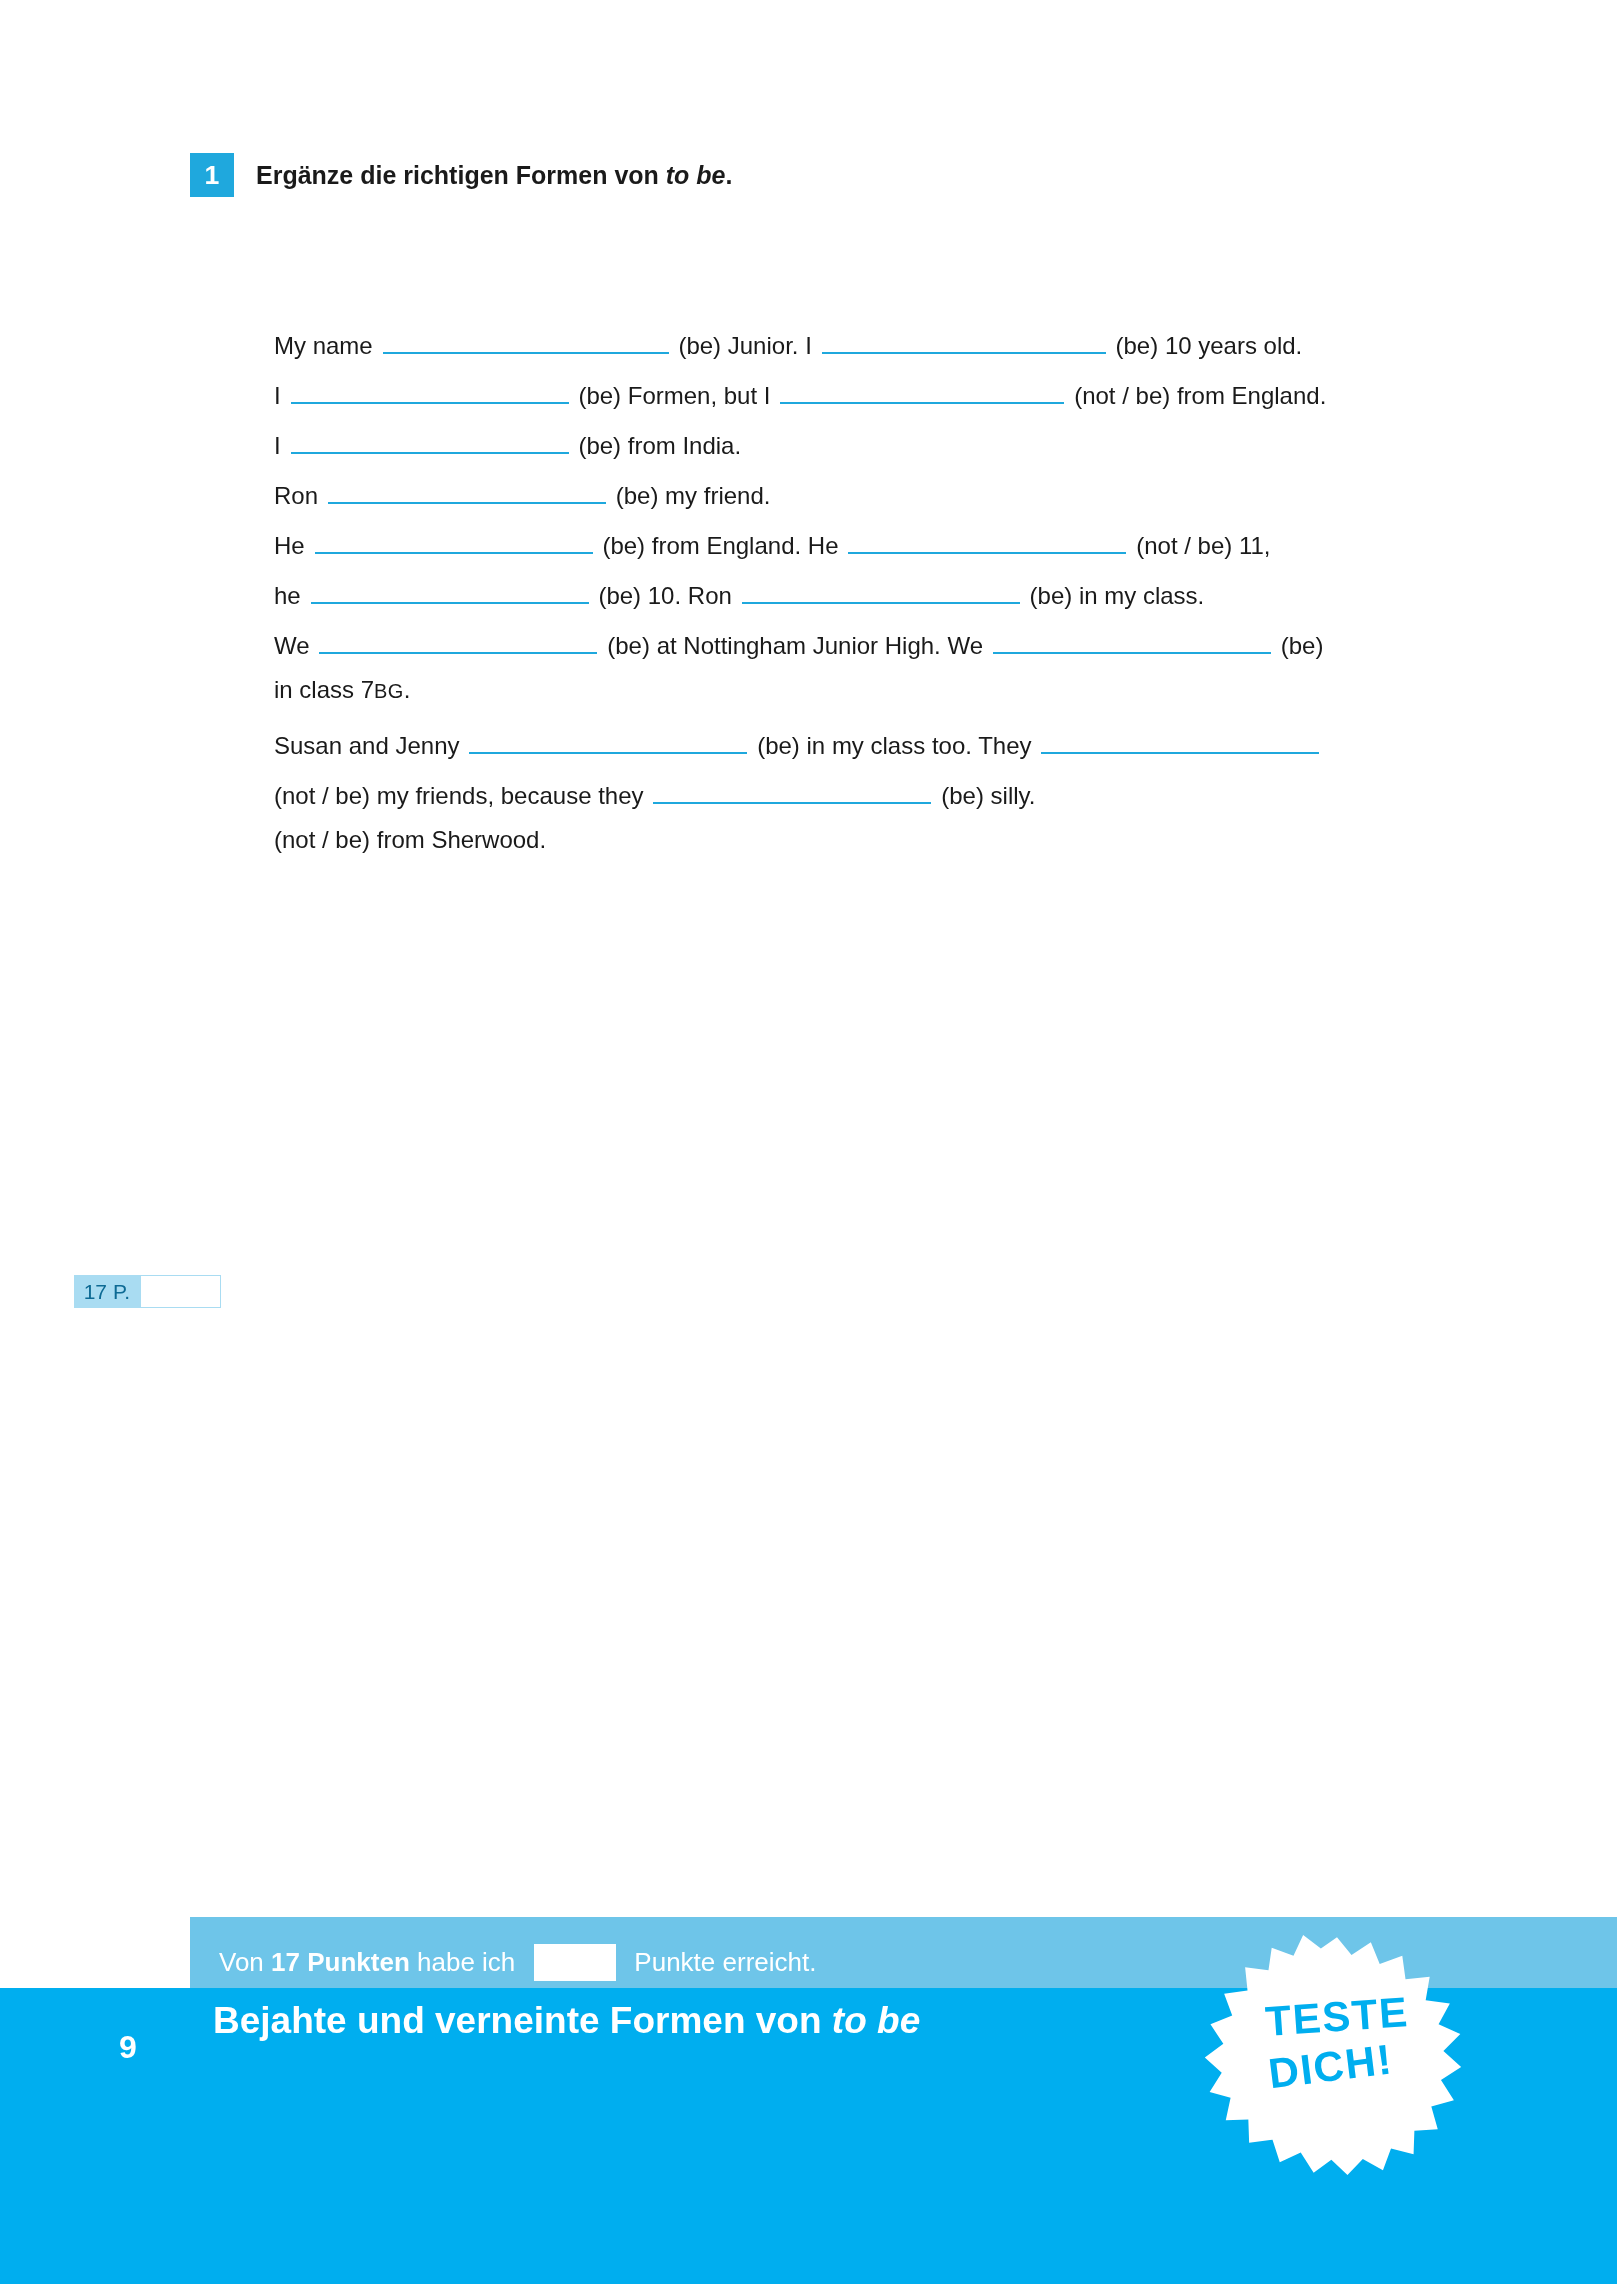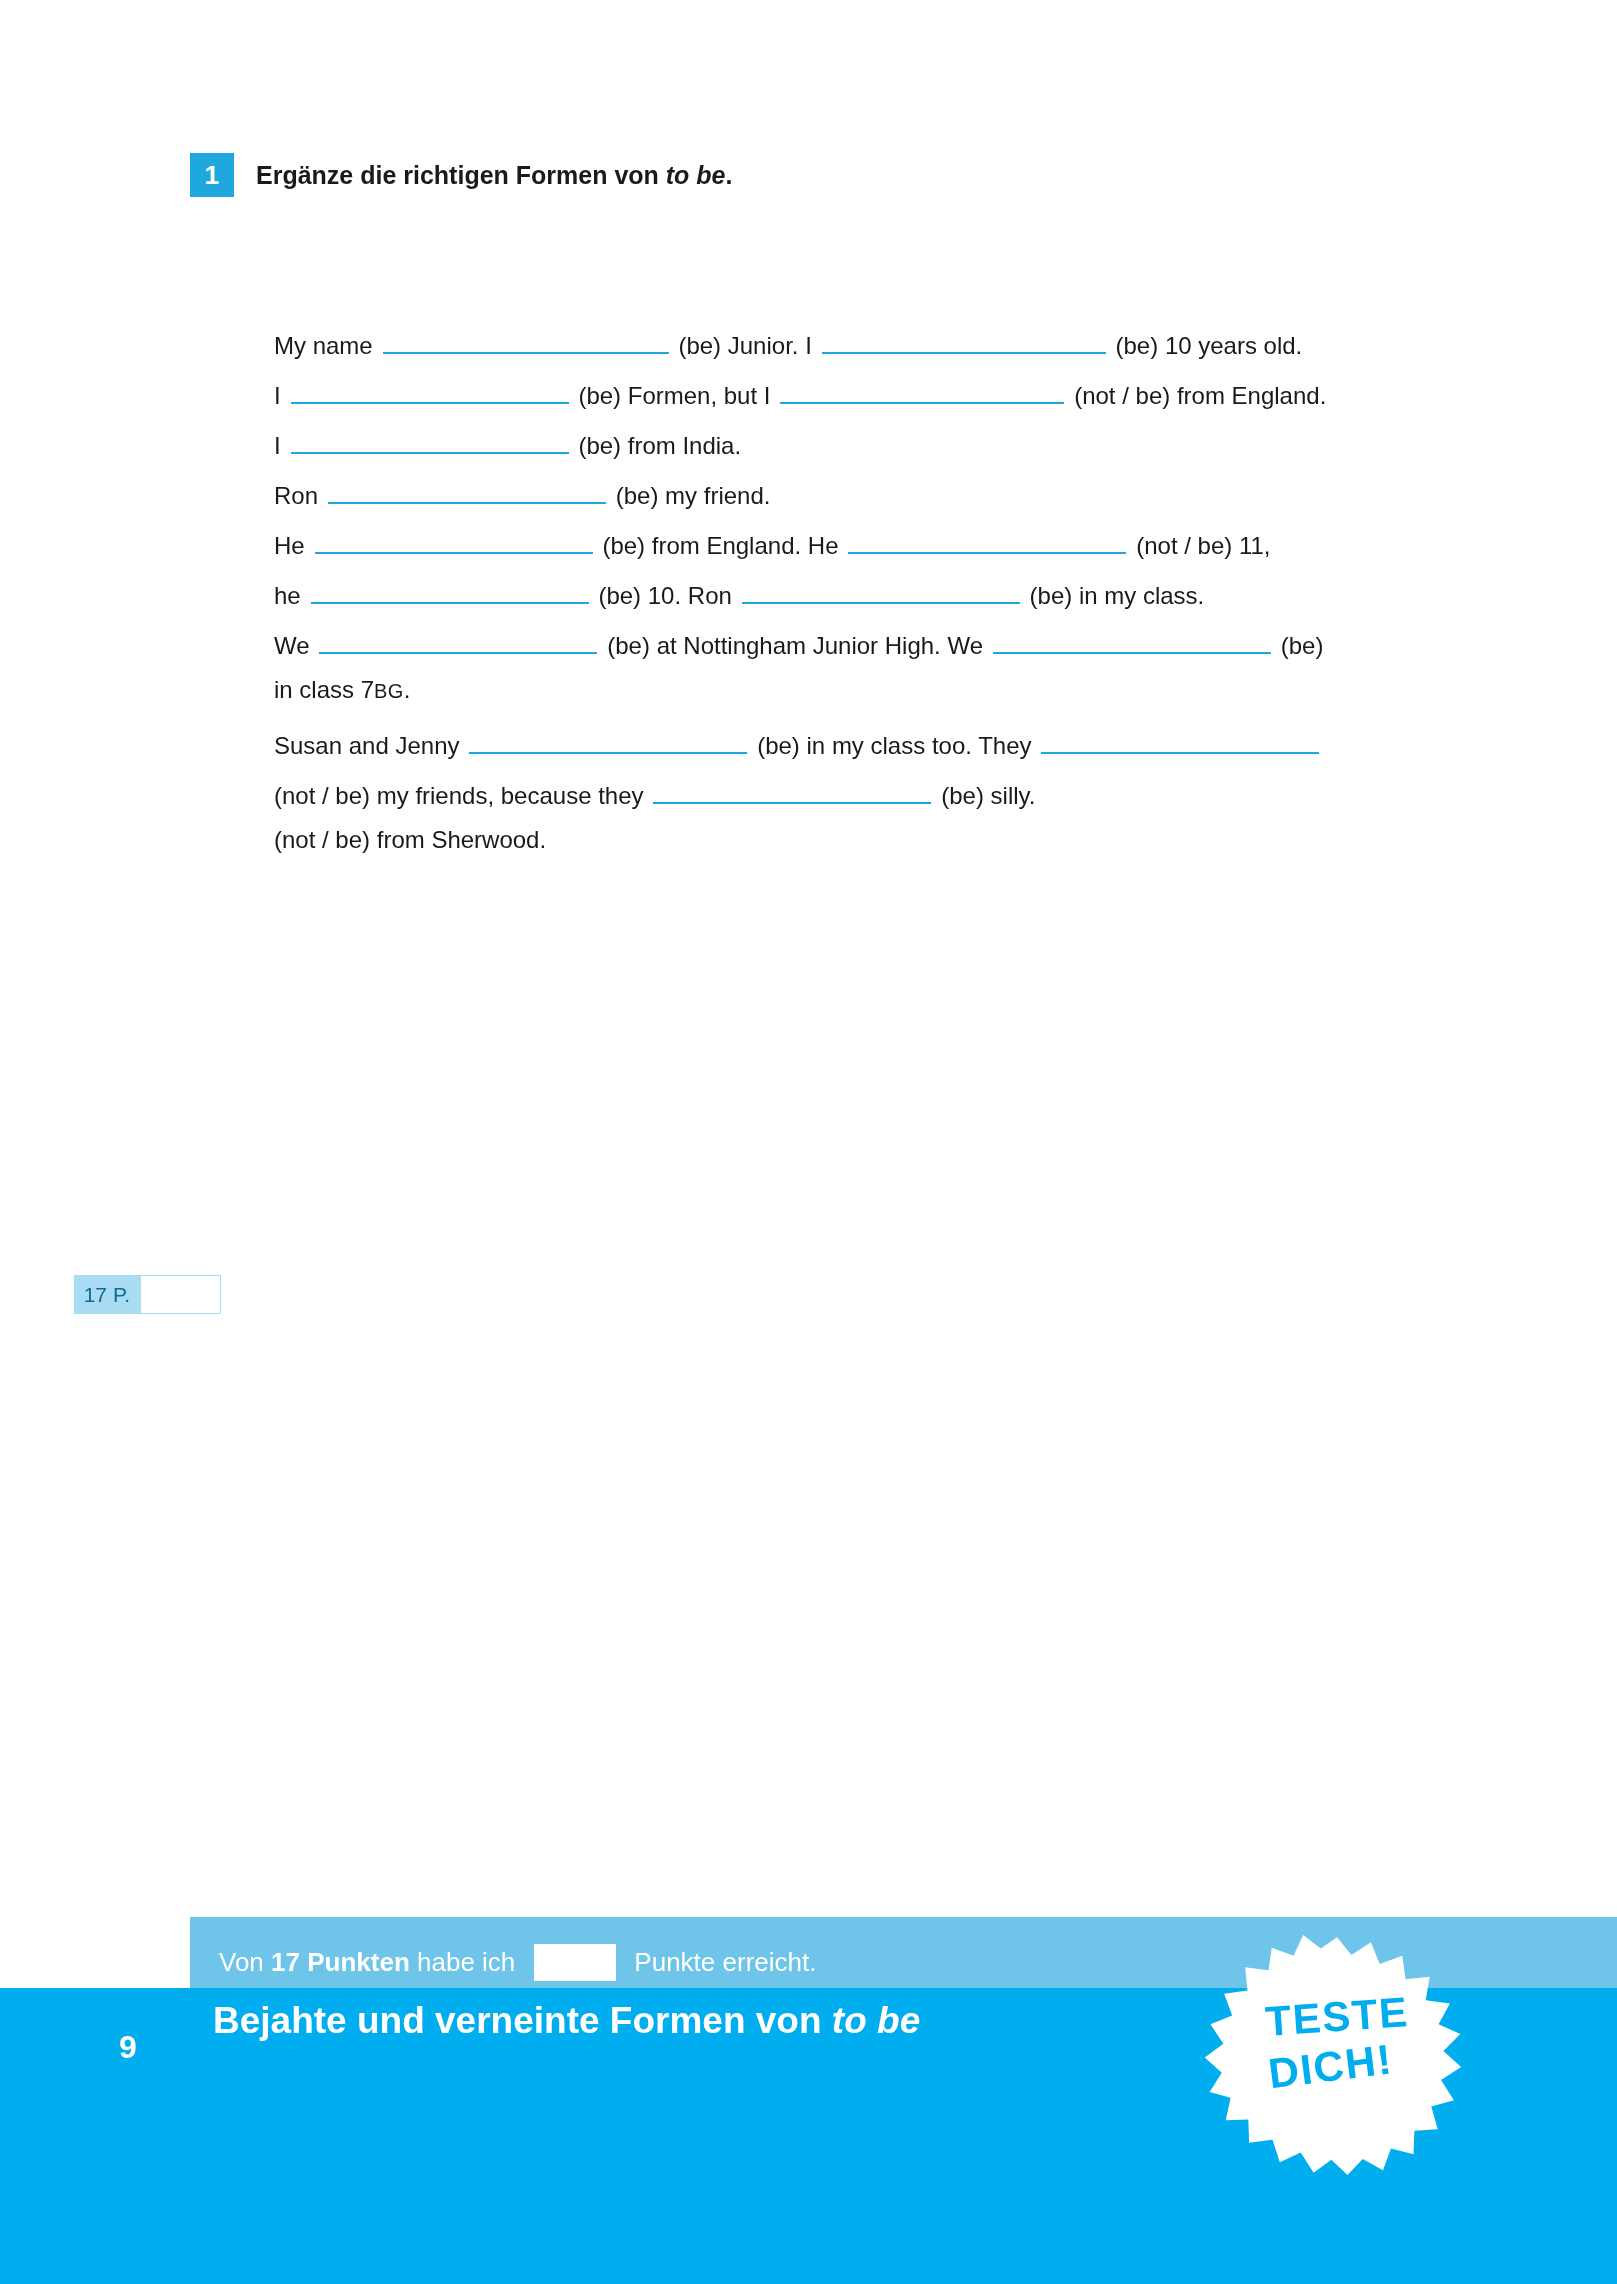--- a/index.html
+++ b/index.html
@@ -79,21 +79,21 @@
     letter-spacing: 0.4px;
   }
 
   
   .points-box {
     position: absolute;
     left: 74px;
     top: 1275px;
     display: flex;
     align-items: stretch;
-    height: 39px;
+    height: 33px;
   }
   .points-label {
     background: #a9dcf2;
     color: #0d6a94;
     font-size: 21px;
     padding: 3.2px 9.7px 3.2px 9.7px;
     display: flex;
     align-items: center;
     line-height: 1;
   }

